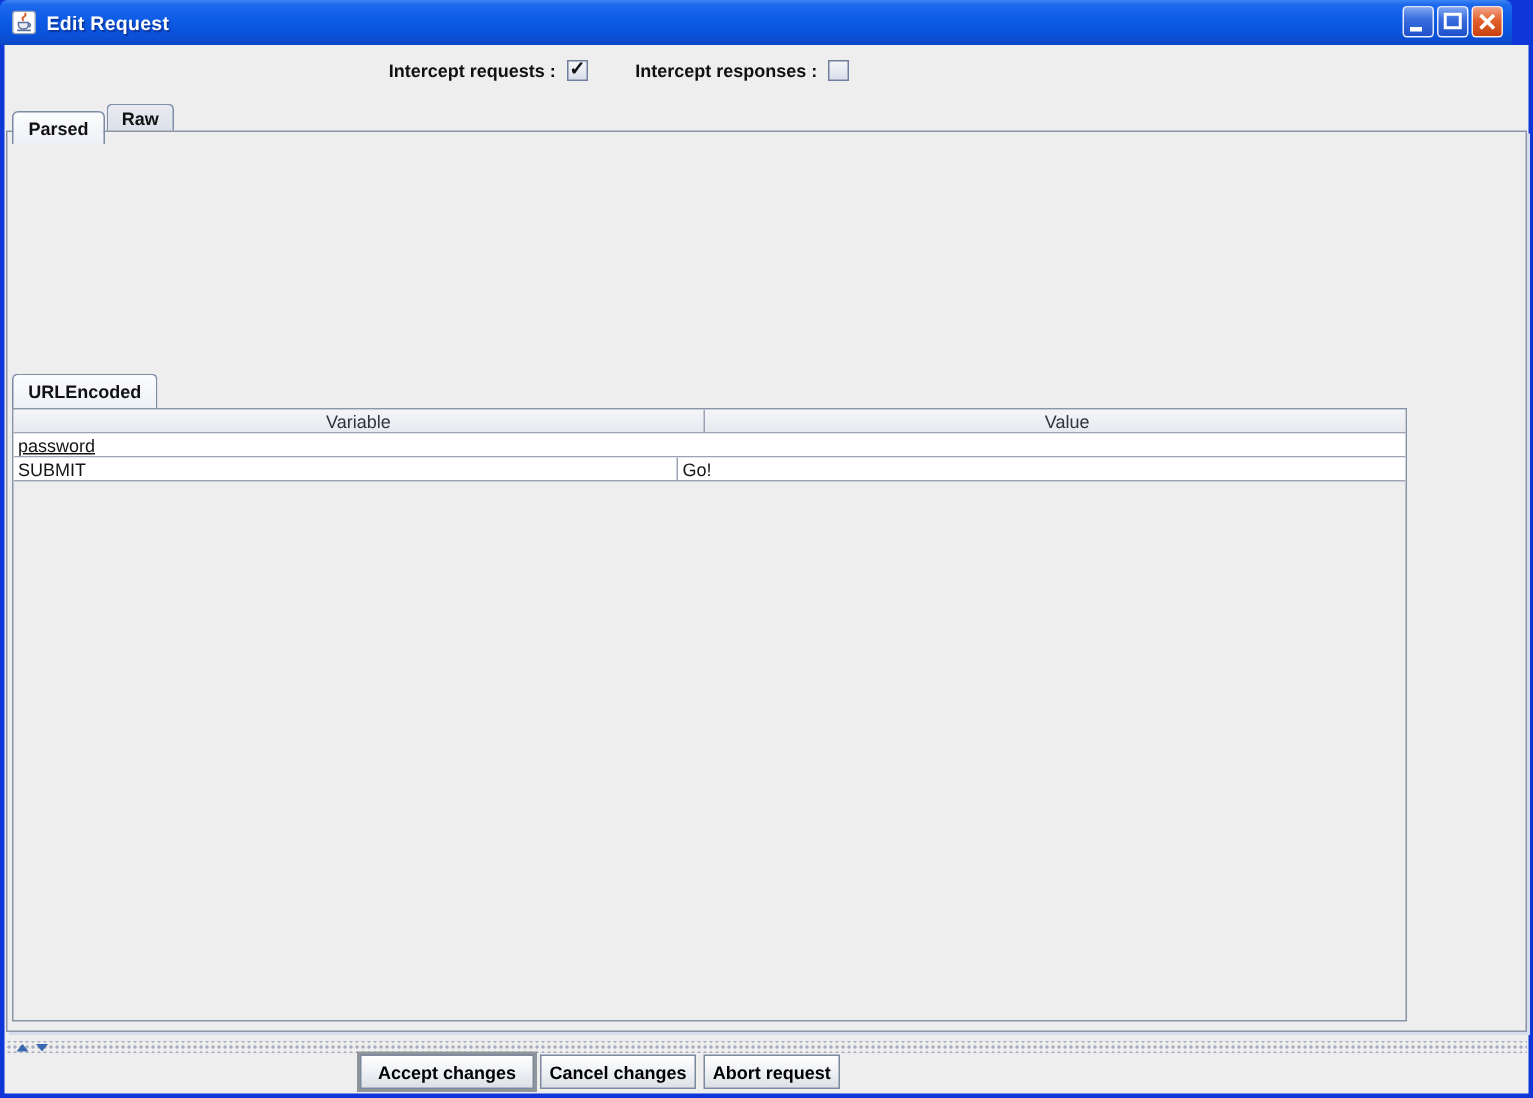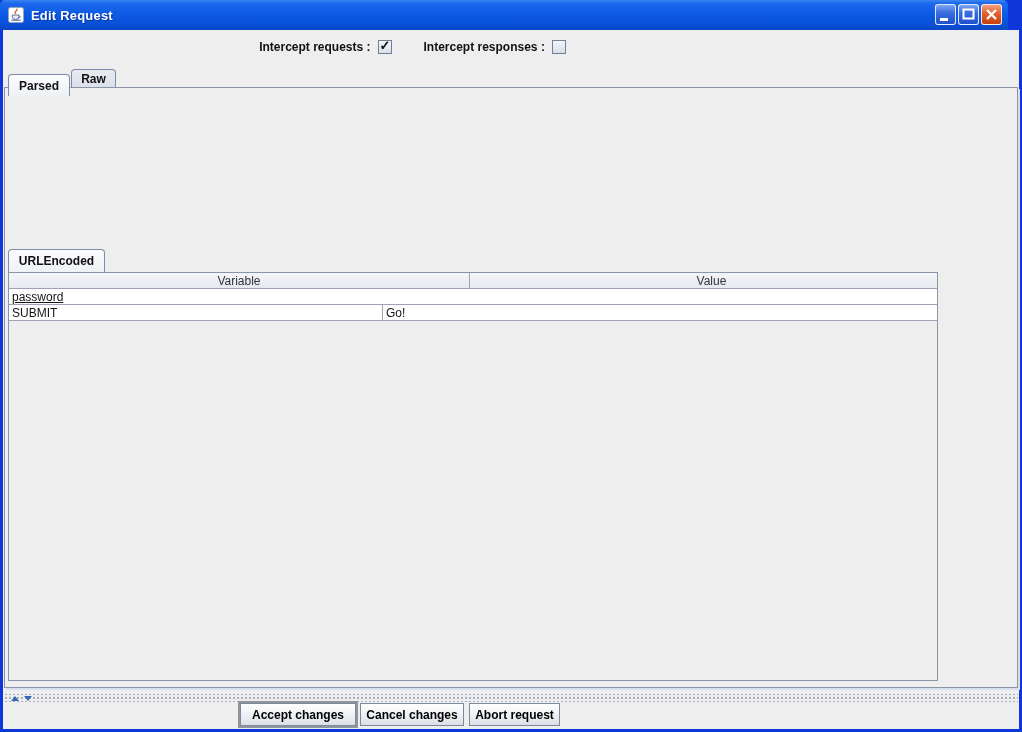--- a/index.html
+++ b/index.html
@@ -272,21 +272,21 @@
   <div class="scrollpane" style="left:8px; top:272px; width:930px; height:409px; z-index:3;">
     <div class="jtable" style="width:928px;">
       <div class="trow thead">
         <div class="tcell" style="width:469px;">Variable</div>
         <div class="tcell" style="width:459px;">Value</div>
       </div>
       <div class="trow">
         <div class="tcell" style="width:559px;text-decoration:underline;">password</div>
       </div>
       <div class="trow">
-        <div class="tcell" style="width:374px;">SUBMIT</div>
+        <div class="tcell" style="width:443px;">SUBMIT</div>
         <div class="tcell" style="width:459px;">Go!</div>
       </div>
     </div>
   </div>
 
   <div class="jbtn" style="left:941px; top:455px; width:70px; height:24px;">
       <span>Insert</span>
     </div>
   <div class="jbtn" style="left:941px; top:481px; width:70px; height:24px;">
       <span>Delete</span>

